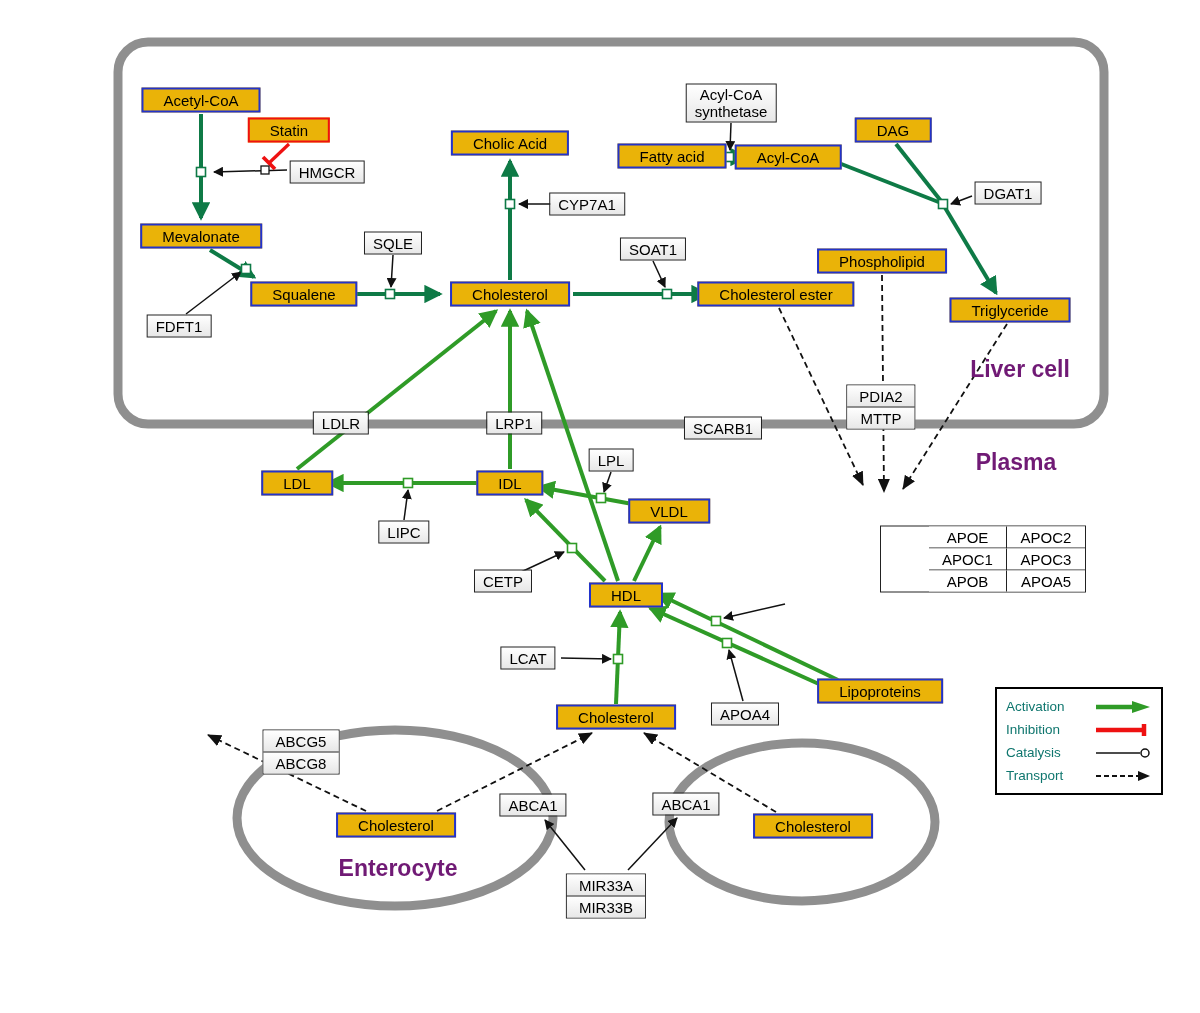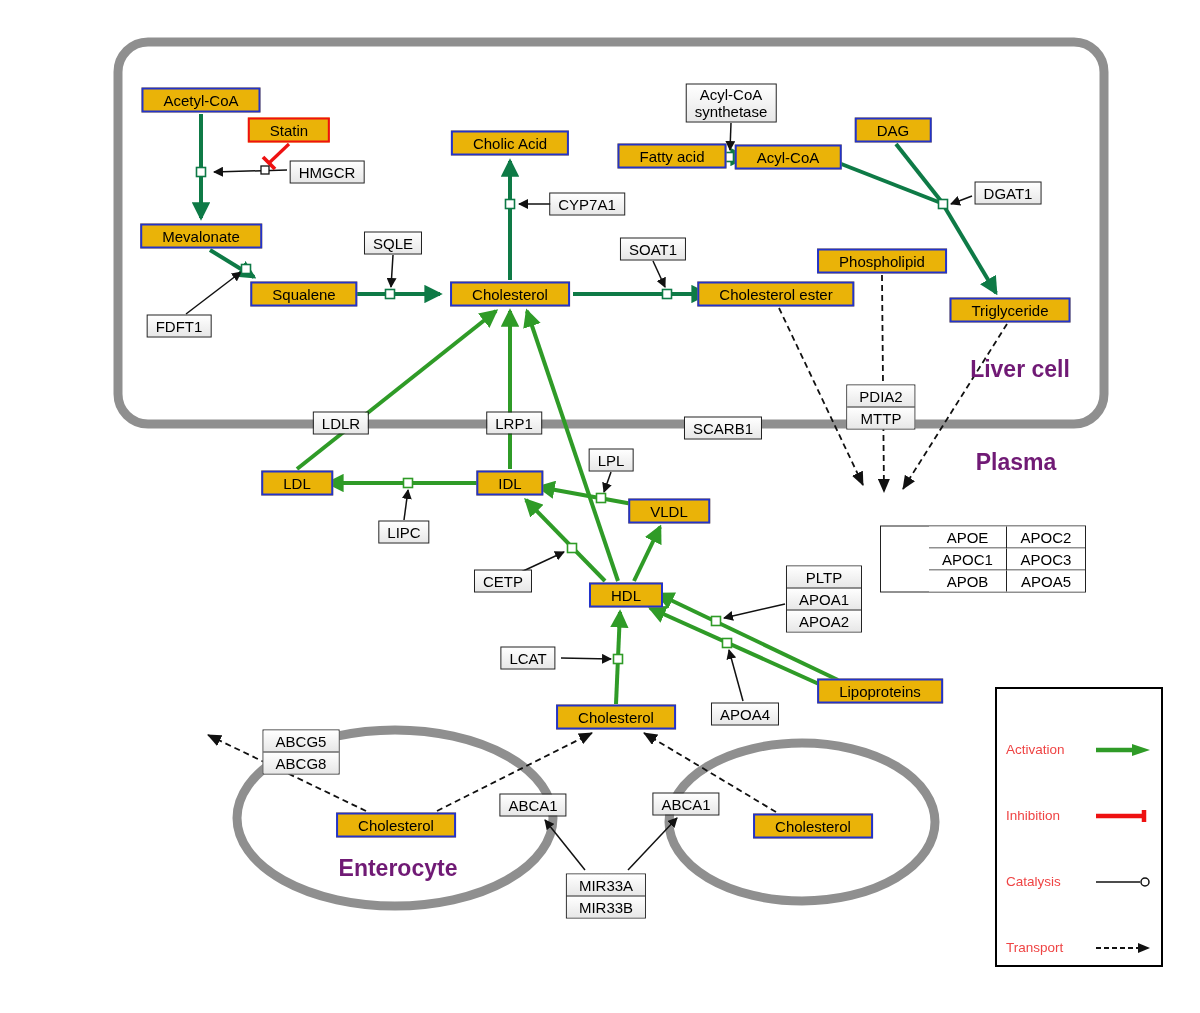--- a/index.html
+++ b/index.html
@@ -25,21 +25,21 @@
   .stack .row{padding:2px 12px;font-size:15px;background:linear-gradient(#ffffff,#e7e7e7);white-space:nowrap;}
   .stack .row + .row{border-top:1.4px solid #222;}
   .apo-grid{display:grid;grid-template-columns:78px 78px;border:1.4px solid #222;background:#fff;padding-left:48px;}
   .apo-grid .cell{padding:2px 4px;font-size:15px;text-align:center;
        border-right:1.4px solid #222;border-bottom:1.4px solid #222;background:#fff;white-space:nowrap;}
   .apo-grid .cell:nth-child(2n){border-right:0;}
   .apo-grid .cell:nth-child(5),.apo-grid .cell:nth-child(6){border-bottom:0;}
   .comp-label{font-weight:bold;color:#701a75;font-size:23px;white-space:nowrap;}
   .legend{left:995px;top:687px;width:168px;border:2.2px solid #000;background:#fff;
           padding:6px 9px;box-sizing:border-box;}
-  .legend .lrow{display:flex;align-items:center;justify-content:space-between;height:23px;font-size:13.5px;color:#ef4444;margin-top:43px;}
+  .legend .lrow{display:flex;align-items:center;justify-content:space-between;height:23px;font-size:13.5px;color:#0f766e;}
 </style>
 </head>
 <body>
 
 <div id="canvas">
 
   <svg id="edges" width="1200" height="1013" viewBox="0 0 1200 1013">
     <defs>
       <marker id="agd" viewBox="0 0 10 10" refX="8.5" refY="5" markerWidth="4.6" markerHeight="4.6" orient="auto-start-reverse">
         <path d="M0,0L10,5L0,10z" fill="#0e7a46"></path>
@@ -178,25 +178,20 @@
   <div class="met" style="left:510px;top:483px">IDL</div>
   <div class="met" style="left:669px;top:511px">VLDL</div>
   <div class="enz" style="left:404px;top:532px">LIPC</div>
   <div class="enz" style="left:503px;top:581px">CETP</div>
   <div class="met" style="left:626px;top:595px">HDL</div>
   <div class="enz" style="left:528px;top:658px">LCAT</div>
   <div class="met" style="left:616px;top:717px">Cholesterol</div>
   <div class="enz" style="left:745px;top:714px">APOA4</div>
   <div class="met" style="left:880px;top:691px">Lipoproteins</div>
 
-  <div class="stack" style="left:824px;top:599px">
-    <div class="row">PLTP</div>
-    <div class="row">APOA1</div>
-    <div class="row">APOA2</div>
-  </div>
 
   <div class="apo-grid" style="left:983px;top:559px">
     <div class="cell">APOE</div>
     <div class="cell">APOC2</div>
     <div class="cell">APOC1</div>
     <div class="cell">APOC3</div>
     <div class="cell">APOB</div>
     <div class="cell">APOA5</div>
   </div>
 

